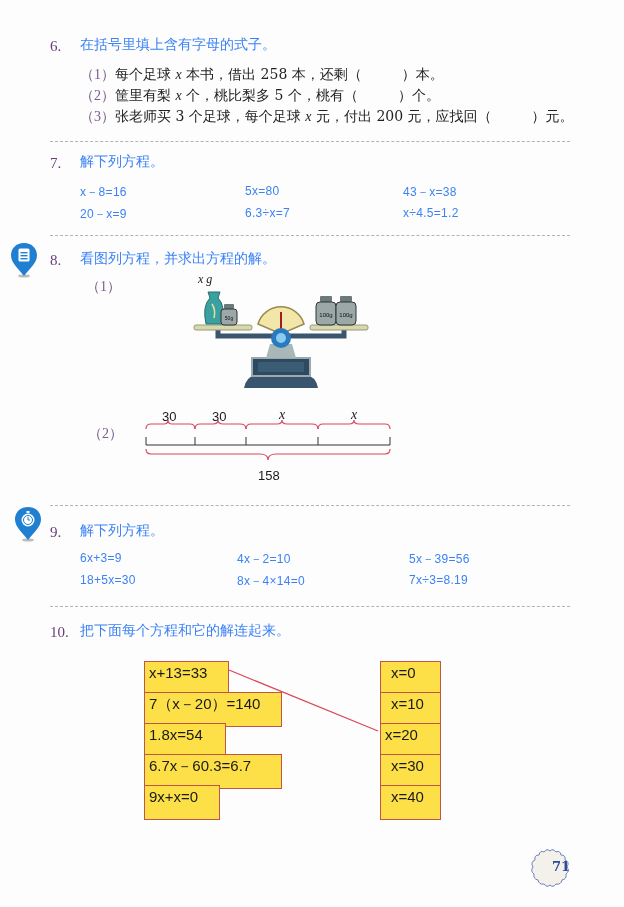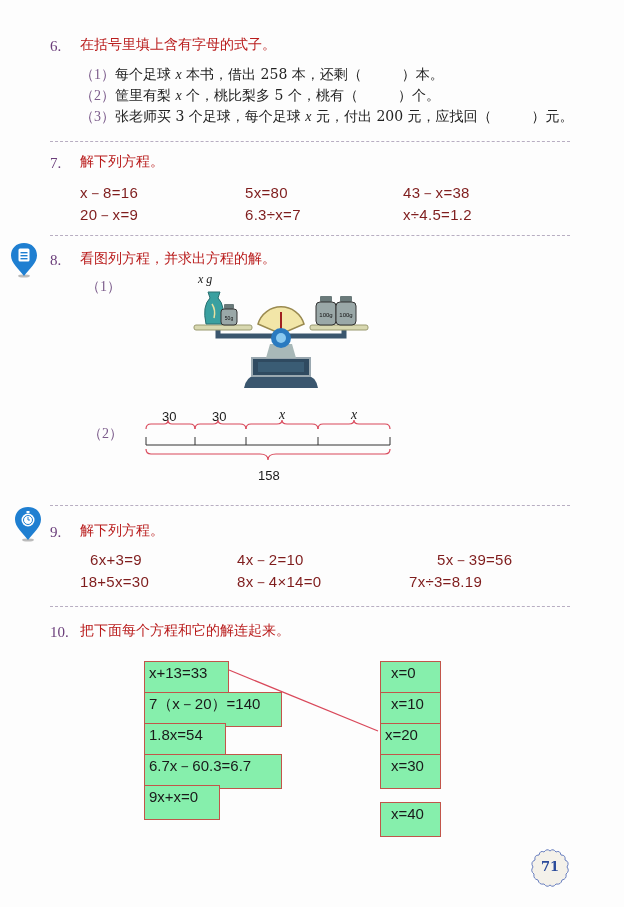--- a/index.html
+++ b/index.html
@@ -2,30 +2,30 @@
 <html><head>
 <meta charset="utf-8">
 <style>
   html, body { margin:0; padding:0; }
   body {
     width:624px; height:907px; background:#fdfdfd; position:relative; overflow:hidden;
     font-family:"DejaVu Serif", serif; color:#1a1a1a;
   }
   .abs { position:absolute; }
   .qnum { position:absolute; font-family:"Liberation Serif", serif; font-size:15px; color:#6a3d7a; }
-  .qtext { position:absolute; font-size:14px; font-family:"DejaVu Serif", serif; color:#b91c1c; white-space:nowrap; }
+  .qtext { position:absolute; font-size:14px; font-family:"DejaVu Serif", serif; color:#3b82f6; white-space:nowrap; }
   .sub { position:absolute; font-size:14px; white-space:nowrap; color:#222; }
   .sub .pn { color:#7a5a8a; font-family:"Liberation Serif", serif; }
   .sans { font-family:"Liberation Sans", sans-serif; }
   .var { font-family:"Liberation Serif", serif; font-style:italic; }
   .divider { position:absolute; left:50px; width:520px; height:0; border-top:1px dashed #b8aec2; }
-  .eq { position:absolute; font-family:"Liberation Sans", sans-serif; font-size:15px; white-space:nowrap; color:#7f1d1d; letter-spacing:0.3px; }
+  .eq { position:absolute; font-family:"Liberation Sans", sans-serif; font-size:12px; white-space:nowrap; color:#3b82f6; letter-spacing:0.3px; }
   .pin { position:absolute; width:28px; height:36px; }
   .box {
-    position:absolute; height:35px; background:#86efac; border:1.5px solid #c2554a;
+    position:absolute; height:35px; background:#fde047; border:1.5px solid #c2554a;
     font-family:"Liberation Sans", sans-serif; font-size:15px; line-height:21px; padding:0 4px;
     white-space:nowrap; box-sizing:border-box; color:#1a1a1a;
   }
   .page-badge { position:absolute; left:530px; top:848px; width:40px; height:40px; }
 </style>
 </head>
 <body>
 
 <div class="qnum" style="left:50px;top:38px;">6.</div>
 <div class="qtext" style="left:80px;top:36px;">在括号里填上含有字母的式子。</div>
@@ -131,46 +131,46 @@
 <svg class="pin" style="left:14px;top:506px;" viewBox="0 0 28 36">
   <ellipse cx="14" cy="34" rx="6" ry="1.6" fill="#bbb"></ellipse>
   <path d="M14 1 C6 1 1 6.5 1 13.5 C1 21 9 27 14 34 C19 27 27 21 27 13.5 C27 6.5 22 1 14 1 Z" fill="#1f7fd1"></path>
   <circle cx="14" cy="14" r="6.5" fill="#fff"></circle>
   <circle cx="14" cy="14" r="4.5" fill="none" stroke="#1f7fd1" stroke-width="1"></circle>
   <rect x="12.5" y="5" width="3" height="2" fill="#fff"></rect>
   <path d="M14 14 L14 11 M14 14 L16 14" stroke="#1f7fd1" stroke-width="1"></path>
 </svg>
 <div class="qnum" style="left:50px;top:524px;">9.</div>
 <div class="qtext" style="left:80px;top:522px;">解下列方程。</div>
-<div class="eq" style="left:80px;top:551px;margin-left:10px;">6x+3=9</div>
+<div class="eq" style="left:80px;top:551px;">6x+3=9</div>
 <div class="eq" style="left:237px;top:551px;">4x－2=10</div>
-<div class="eq" style="left:409px;top:551px;margin-left:28px;">5x－39=56</div>
+<div class="eq" style="left:409px;top:551px;">5x－39=56</div>
 <div class="eq" style="left:80px;top:573px;">18+5x=30</div>
 <div class="eq" style="left:237px;top:573px;">8x－4×14=0</div>
 <div class="eq" style="left:409px;top:573px;">7x÷3=8.19</div>
 
 <div class="divider" style="top:606px;"></div>
 
 <div class="qnum" style="left:50px;top:624px;">10.</div>
 <div class="qtext" style="left:80px;top:622px;">把下面每个方程和它的解连起来。</div>
 
 <div class="box" style="left:144px;top:661px;width:85px;">x+13=33</div>
 <div class="box" style="left:144px;top:692px;width:138px;">7（x－20）=140</div>
 <div class="box" style="left:144px;top:723px;width:82px;">1.8x=54</div>
 <div class="box" style="left:144px;top:754px;width:138px;">6.7x－60.3=6.7</div>
 <div class="box" style="left:144px;top:785px;width:76px;">9x+x=0</div>
 
 <div class="box" style="left:380px;top:661px;width:61px;padding-left:10px;">x=0</div>
 <div class="box" style="left:380px;top:692px;width:61px;padding-left:10px;">x=10</div>
 <div class="box" style="left:380px;top:723px;width:61px;padding-left:4px;">x=20</div>
 <div class="box" style="left:380px;top:754px;width:61px;padding-left:10px;">x=30</div>
-<div class="box" style="left:380px;top:785px;width:61px;padding-left:10px;margin-top:17px;">x=40</div>
+<div class="box" style="left:380px;top:785px;width:61px;padding-left:10px;">x=40</div>
 
 <svg class="abs" style="left:0;top:0;" width="624" height="907">
   <line x1="229" y1="670" x2="378" y2="731" stroke="#d9485a" stroke-width="1.2"></line>
 </svg>
 
 <div class="page-badge">
   <svg width="40" height="40" viewBox="0 0 40 40" style="position:absolute;left:0;top:0;">
     <path d="M20 3 Q23 0 26 4 Q30 2 31 7 Q36 7 35 12 Q40 14 37 19 Q40 23 36 26 Q37 31 32 32 Q31 37 26 36 Q23 40 20 37 Q17 40 14 36 Q9 37 8 32 Q3 31 4 26 Q0 23 3 19 Q0 14 5 12 Q4 7 9 7 Q10 2 14 4 Q17 0 20 3 Z" fill="#f4f1ea" stroke="#6a80c0" stroke-width="1"></path>
   </svg>
-  <div class="abs" style="left:0;top:11px;width:40px;text-align:center;font-family:'DejaVu Serif',serif;font-weight:bold;font-size:13px;color:#2a4a9a;">71</div>
+  <div class="abs" style="left:0;top:11px;width:40px;text-align:right;font-family:'DejaVu Serif',serif;font-weight:bold;font-size:13px;color:#2a4a9a;">71</div>
 </div>
 
 </body></html>

